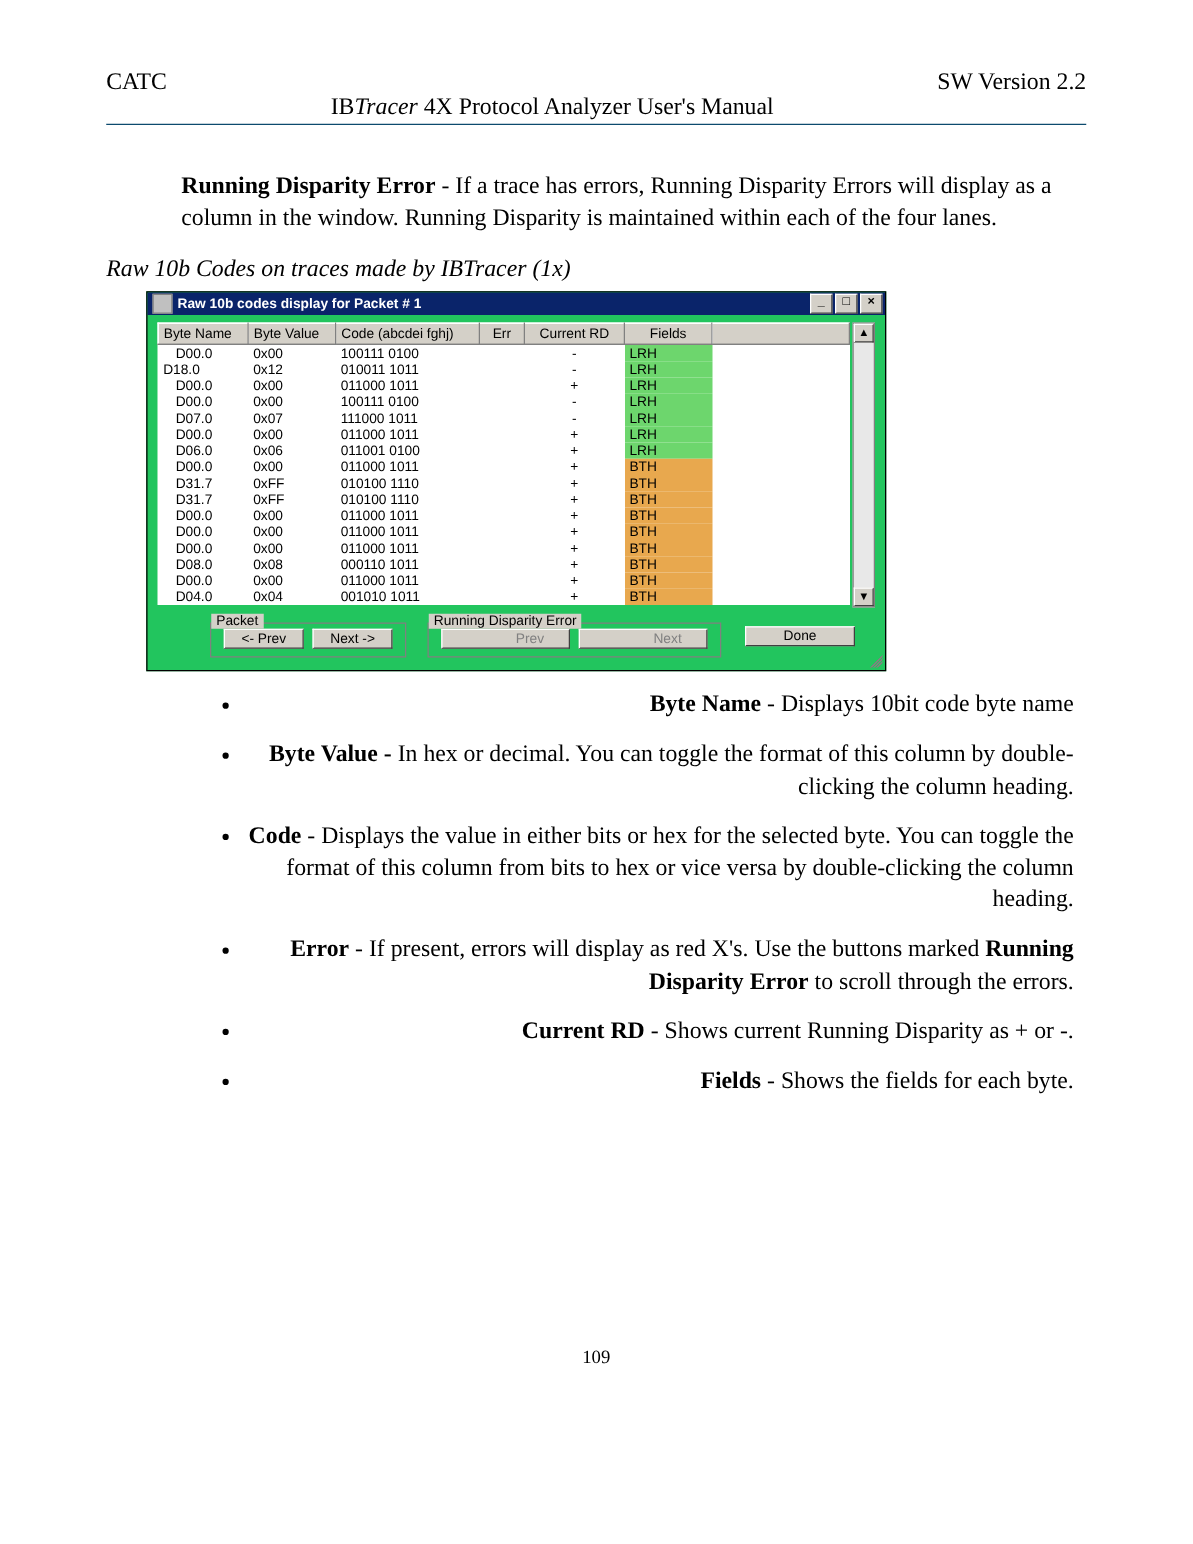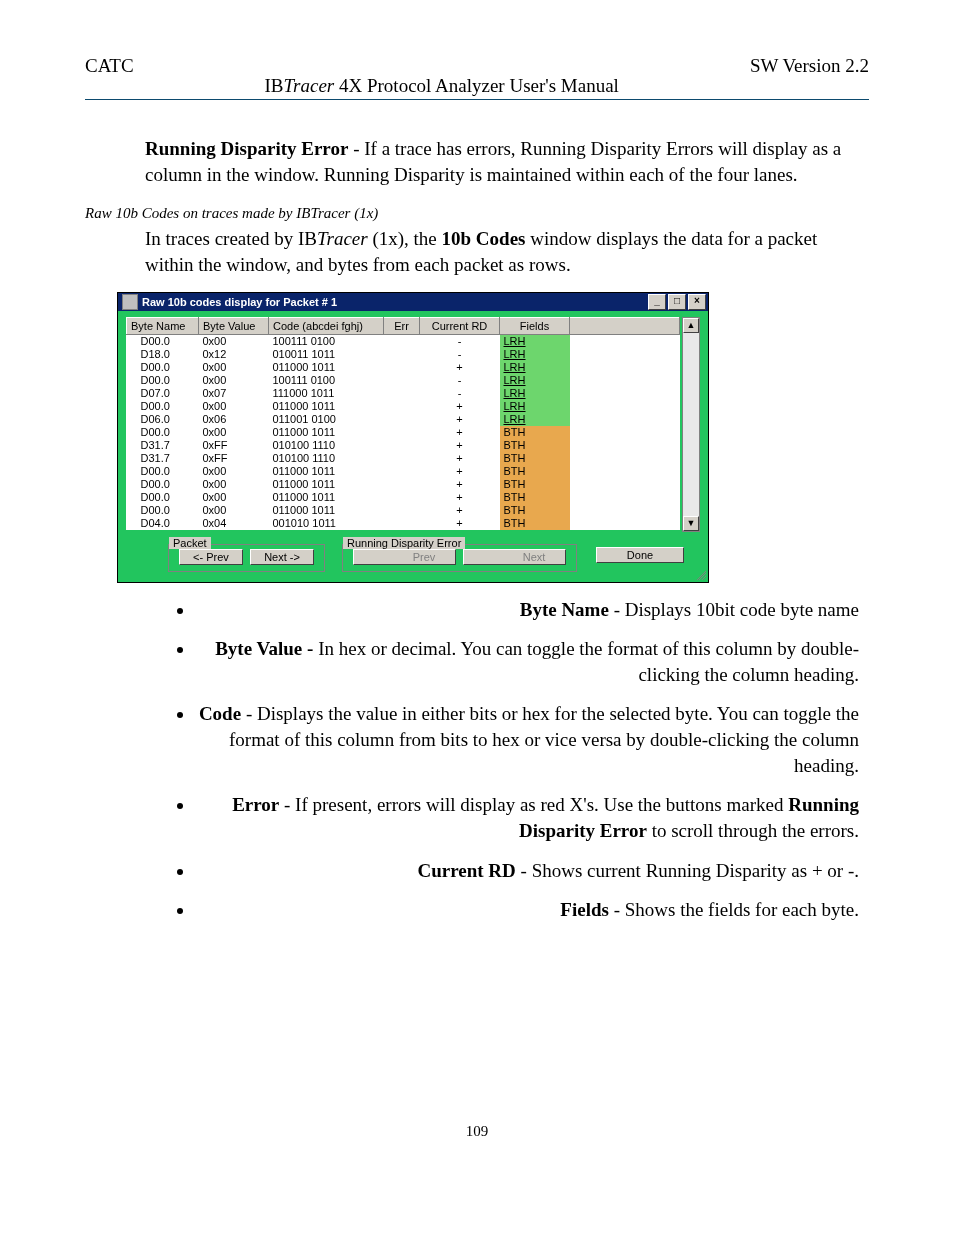--- a/index.html
+++ b/index.html
@@ -25,21 +25,21 @@
   .header-left { padding-right: 20px; }
   .header-right { padding-left: 20px; }
   .para {
     font-size: 19px;
     line-height: 1.35;
     margin: 0 0 14px 0;
     padding-left: 60px;
   }
   .subhead {
     font-style: italic;
-    font-size: 15px;
+    font-size: 19px;
     margin: 18px 0 4px 0;
   }
   b.term { font-weight: bold; }
 
   
   .win {
     margin: 6px 0 14px 32px;
     width: 590px;
     border: 1px solid #000;
     background: #22c55e;
@@ -104,21 +104,20 @@
     font-size: 11px;
     padding: 0 4px;
     height: 13px;
     white-space: nowrap;
     text-align: left;
   }
   .tbl td.center { text-align: center; }
   .cell-lrh {
     background: #6dd66d;
     text-align: center;
-    text-decoration: underline;
   }
   .cell-bth {
     background: #e8a84e;
     text-align: center;
   }
   .scrollbar-v {
     position: absolute;
     right: 8px;
     top: 24px;
     width: 16px;
@@ -211,23 +210,20 @@
     </span>
     <span class="header-right">SW Version 2.2</span>
   </div>
 
   <p class="para">
     <b class="term">Running Disparity Error</b><span> - If a trace has errors, Running Disparity Errors will display as a column in the window.  Running Disparity is maintained within each of the four lanes.</span>
   </p>
 
   <div class="subhead">Raw 10b Codes on traces made by IBTracer (1x)</div>
 
-  <p class="para">
-    <span>In traces created by IB</span><i>Tracer</i><span> (1x), the </span><b>10b Codes</b><span> window displays the data for a packet within the window, and bytes from each packet as rows.</span>
-  </p>
 
   <div class="win">
     <div class="titlebar">
       <span class="ticon"></span>
       <span>Raw 10b codes display for Packet # 1</span>
       <span class="spacer"></span>
       <span class="winbtn">_</span>
       <span class="winbtn">□</span>
       <span class="winbtn">×</span>
     </div>
@@ -258,21 +254,21 @@
             <tr>
               <td style="padding-left:14px">D00.0</td>
               <td>0x00</td>
               <td>100111  0100</td>
               <td class="center"></td>
               <td class="center">-</td>
               <td class="cell-lrh">LRH</td>
               <td></td>
             </tr>
             <tr>
-              <td style="padding-left:14px">D18.0</td>
+              <td style="padding-left:4px">D18.0</td>
               <td>0x12</td>
               <td>010011  1011</td>
               <td class="center"></td>
               <td class="center">-</td>
               <td class="cell-lrh">LRH</td>
               <td></td>
             </tr>
             <tr>
               <td style="padding-left:14px">D00.0</td>
               <td>0x00</td>
@@ -360,20 +356,29 @@
               <td>011000  1011</td>
               <td class="center"></td>
               <td class="center">+</td>
               <td class="cell-bth">BTH</td>
               <td></td>
             </tr>
             <tr>
               <td style="padding-left:14px">D00.0</td>
               <td>0x00</td>
               <td>011000  1011</td>
+              <td class="center"></td>
+              <td class="center">+</td>
+              <td class="cell-bth">BTH</td>
+              <td></td>
+            </tr>
+            <tr>
+              <td style="padding-left:14px">D08.0</td>
+              <td>0x08</td>
+              <td>000110  1011</td>
               <td class="center"></td>
               <td class="center">+</td>
               <td class="cell-bth">BTH</td>
               <td></td>
             </tr>
             <tr>
               <td style="padding-left:14px">D00.0</td>
               <td>0x00</td>
               <td>011000  1011</td>
               <td class="center"></td>

